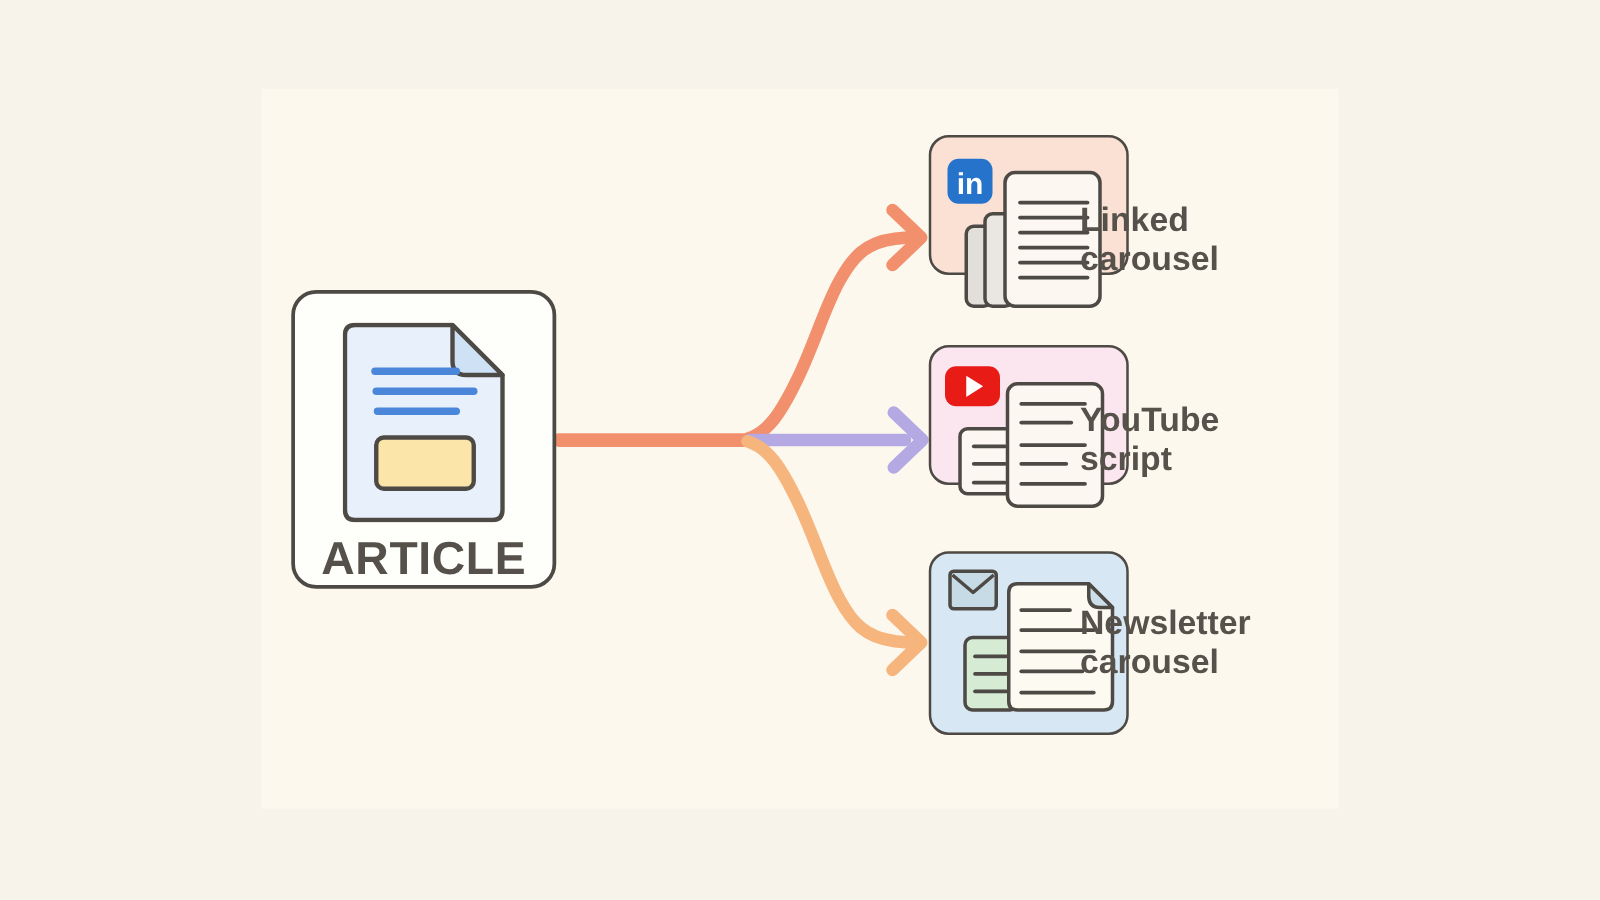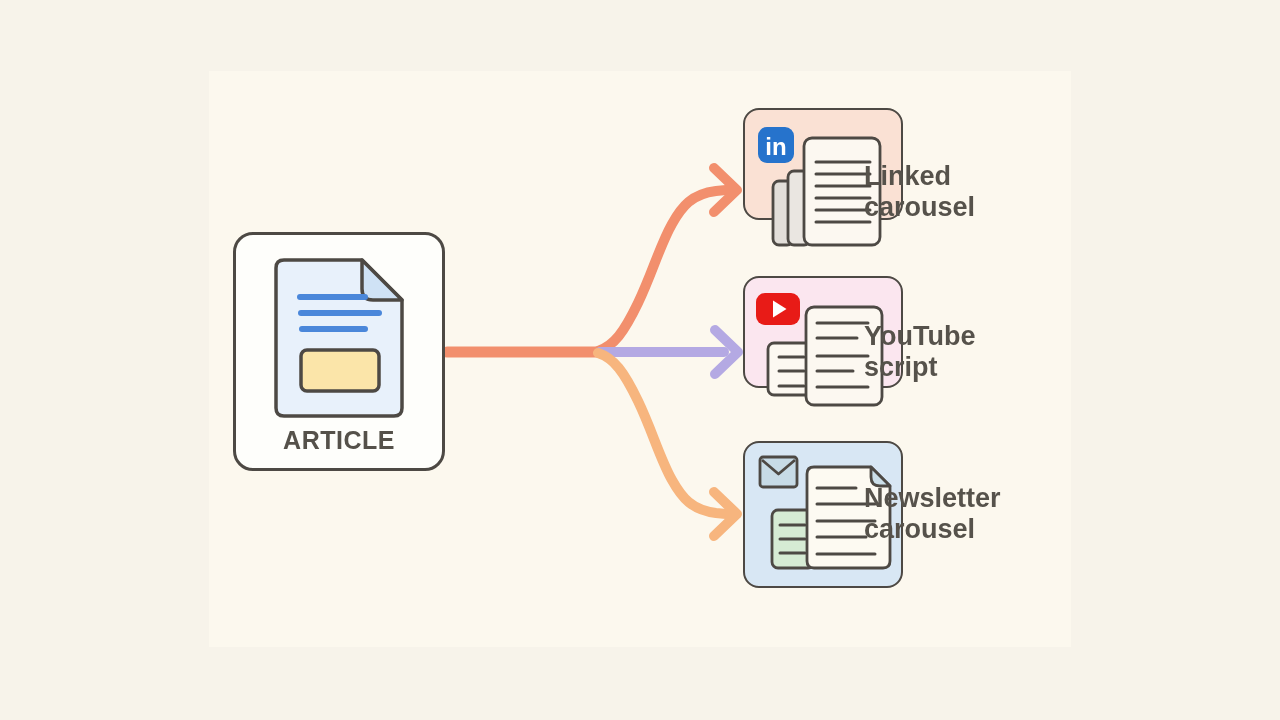--- a/index.html
+++ b/index.html
@@ -16,21 +16,21 @@
   
   .article-node{
     position:absolute;left:233px;top:232px;width:212px;height:239px;
     box-sizing:border-box;background:#fefefb;
     border:3px solid #4d4944;border-radius:20px;
     display:flex;flex-direction:column;align-items:center;justify-content:flex-start;
   }
   .article-node svg{margin-top:23px;}
   .article-label{
     margin-top:8px;
-    font-size:25px;font-weight:700;color:#55514a;letter-spacing:0.5px;
+    font-size:37px;font-weight:700;color:#55514a;letter-spacing:0.5px;
   }
   
   .card{
     position:absolute;left:743px;width:160px;height:112px;
     box-sizing:border-box;border:2.5px solid #4d4944;border-radius:16px;
   }
   .card svg{position:absolute;left:-2.5px;top:-2.5px;}
   .card-linked{top:108px;background:#fae1d4;}
   .card-youtube{top:276px;background:#fbe6ef;}
   .card-newsletter{top:441px;height:147px;background:#d8e7f4;}

